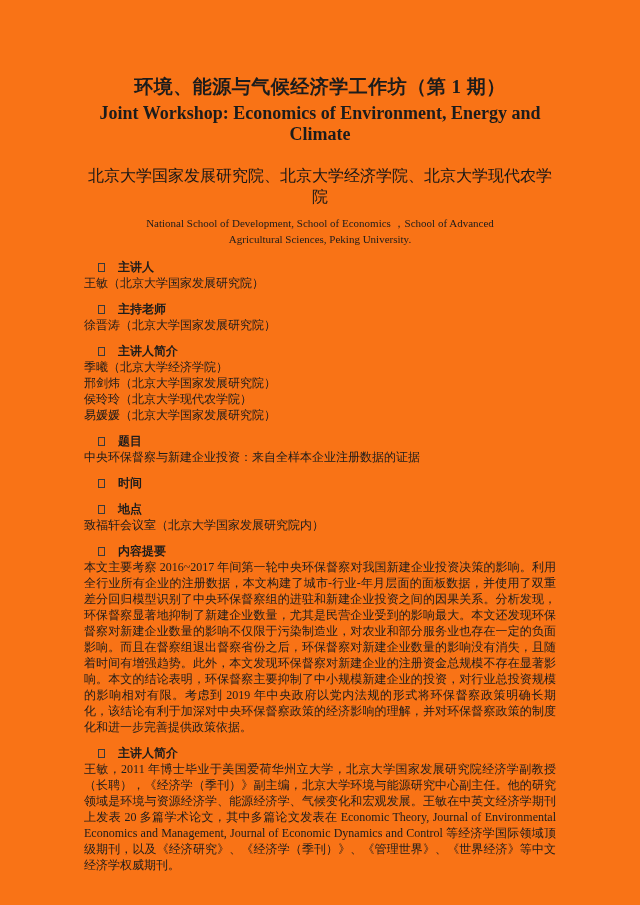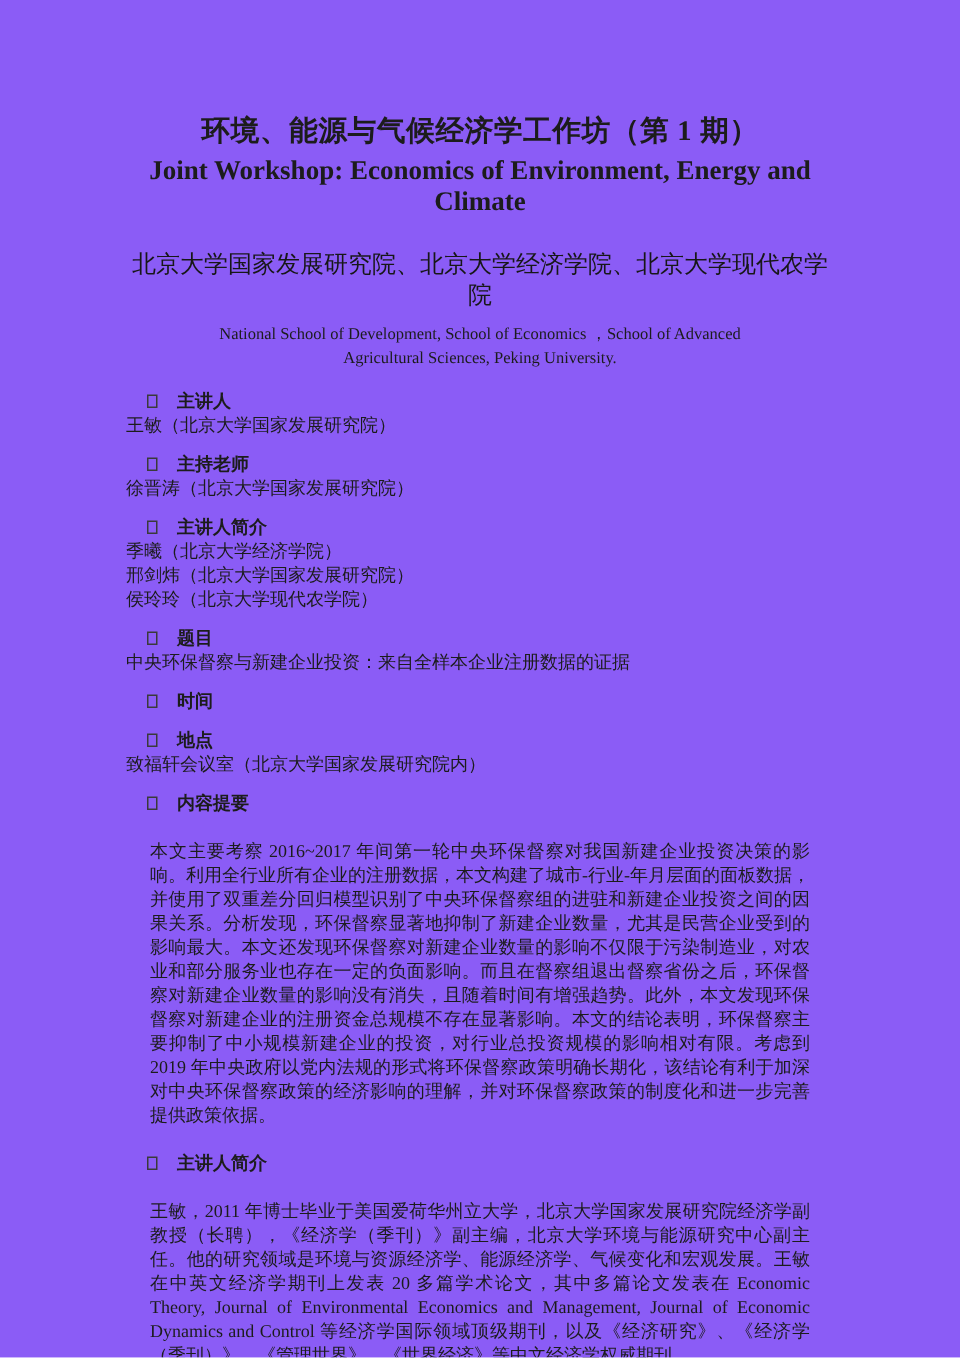--- a/index.html
+++ b/index.html
@@ -4,21 +4,21 @@
 <style>
   html, body {
     margin: 0;
     padding: 0;
     background: #ffffff;
   }
   .page {
     position: relative;
     width: 640px;
     height: 905px;
-    background: #8b5cf6;
+    background: #f97316;
     box-sizing: border-box;
     padding: 74px 84px 0 84px;
     font-family: "Liberation Serif", "DejaVu Serif", serif;
     color: #1c1c1c;
     overflow: hidden;
   }
   .title-zh {
     font-size: 19px;
     font-weight: bold;
     text-align: center;
@@ -62,21 +62,21 @@
     height: 9px;
     border: 1px solid #3a3a3a;
     box-sizing: border-box;
     margin-right: 13px;
     flex: 0 0 auto;
   }
   .sec-line {
     margin: 0;
   }
   .para {
-    margin: 16px;
+    margin: 0;
     text-align: justify;
     text-justify: inter-ideograph;
   }
 </style>
 </head>
 <body>
 
 <div class="page">
 
   <h1 class="title-zh">环境、能源与气候经济学工作坊（第 1 期）</h1>
@@ -102,20 +102,21 @@
   </div>
 
   <div class="sec">
     <div class="sec-head">
       <span class="bullet"></span>
       <span>主讲人简介</span>
     </div>
     <div class="sec-line">季曦（北京大学经济学院）</div>
     <div class="sec-line">邢剑炜（北京大学国家发展研究院）</div>
     <div class="sec-line">侯玲玲（北京大学现代农学院）</div>
+    <div class="sec-line">易媛媛（北京大学国家发展研究院）</div>
   </div>
 
   <div class="sec">
     <div class="sec-head">
       <span class="bullet"></span>
       <span>题目</span>
     </div>
     <div class="sec-line">中央环保督察与新建企业投资：来自全样本企业注册数据的证据</div>
   </div>
 

